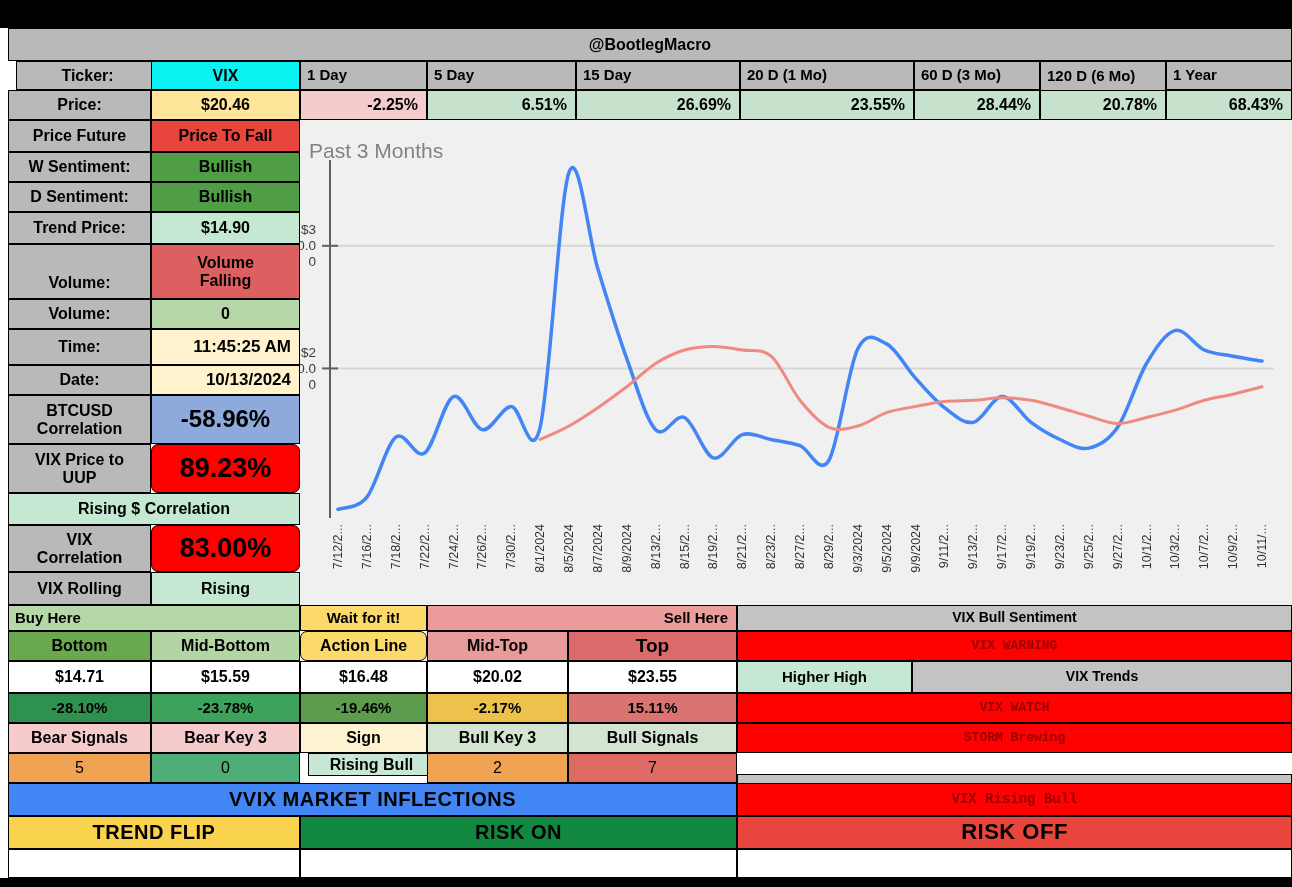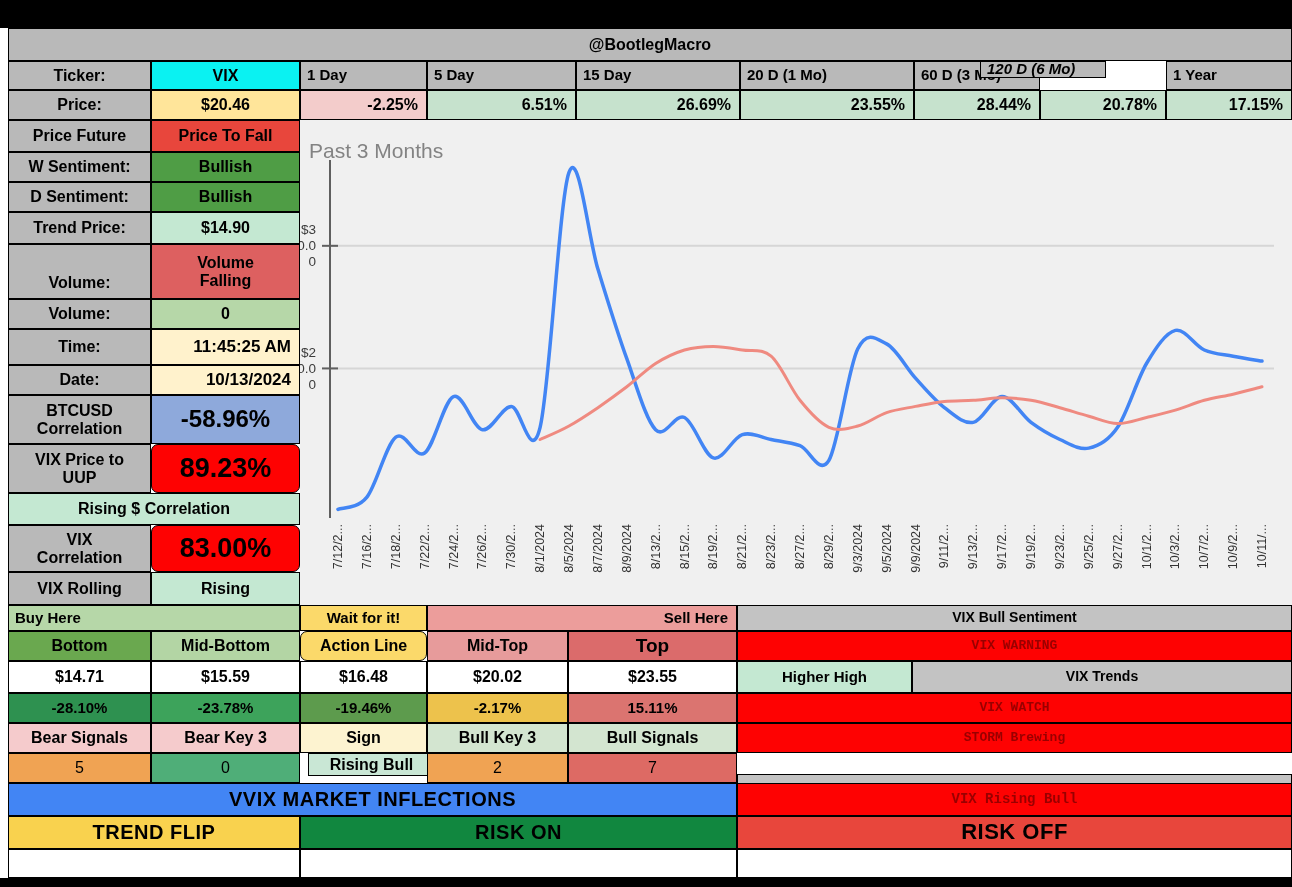--- a/index.html
+++ b/index.html
@@ -59,39 +59,39 @@
 </style>
 </head>
 <body>
 
 <div class="stage">
 
   <div class="bar" style="top:0;height:28px;"></div>
 
   <div class="cell gray" style="left:8px;top:28px;width:1284px;height:33px;font-size:16px;">@BootlegMacro</div>
 
-  <div class="cell gray sidelabel" style="left:8px;top:61px;width:143px;height:29px;">Ticker:</div>
+  <div class="cell gray sidelabel" style="left:16px;top:61px;width:143px;height:29px;">Ticker:</div>
   <div class="cell cyan" style="left:151px;top:61px;width:149px;height:29px;">VIX</div>
   <div class="cell gray la" style="left:300px;top:61px;width:127px;height:29px;">1 Day</div>
   <div class="cell gray la" style="left:427px;top:61px;width:149px;height:29px;">5 Day</div>
   <div class="cell gray la" style="left:576px;top:61px;width:164px;height:29px;">15 Day</div>
   <div class="cell gray la" style="left:740px;top:61px;width:174px;height:29px;">20 D (1 Mo)</div>
   <div class="cell gray la" style="left:914px;top:61px;width:126px;height:29px;">60 D (3 Mo)</div>
-  <div class="cell gray la" style="left:980px;top:61px;width:126px;height:17px;font-style:italic;">120 D (6 Mo)</div>
+  <div class="cell gray la" style="left:1040px;top:61px;width:126px;height:30px;">120 D (6 Mo)</div>
   <div class="cell gray la" style="left:1166px;top:61px;width:126px;height:29px;">1 Year</div>
 
   <div class="cell gray sidelabel" style="left:8px;top:90px;width:143px;height:30px;">Price:</div>
   <div class="cell lty" style="left:151px;top:90px;width:149px;height:30px;">$20.46</div>
   <div class="cell pink ra" style="left:300px;top:90px;width:127px;height:30px;font-size:16px;">-2.25%</div>
   <div class="cell ltg ra" style="left:427px;top:90px;width:149px;height:30px;font-size:16px;">6.51%</div>
   <div class="cell ltg ra" style="left:576px;top:90px;width:164px;height:30px;font-size:16px;">26.69%</div>
   <div class="cell ltg ra" style="left:740px;top:90px;width:174px;height:30px;font-size:16px;">23.55%</div>
   <div class="cell ltg ra" style="left:914px;top:90px;width:126px;height:30px;font-size:16px;">28.44%</div>
   <div class="cell ltg ra" style="left:1040px;top:90px;width:126px;height:30px;font-size:16px;">20.78%</div>
-  <div class="cell ltg ra" style="left:1166px;top:90px;width:126px;height:30px;font-size:16px;">17.15%</div>
+  <div class="cell ltg ra" style="left:1166px;top:90px;width:126px;height:30px;font-size:16px;">68.43%</div>
 
   <div class="cell gray sidelabel" style="left:8px;top:120px;width:143px;height:32px;">Price Future</div>
   <div class="cell redcell" style="left:151px;top:120px;width:149px;height:32px;">Price To Fall</div>
   <div class="cell gray sidelabel" style="left:8px;top:152px;width:143px;height:30px;">W Sentiment:</div>
   <div class="cell green" style="left:151px;top:152px;width:149px;height:30px;">Bullish</div>
   <div class="cell gray sidelabel" style="left:8px;top:182px;width:143px;height:30px;">D Sentiment:</div>
   <div class="cell green" style="left:151px;top:182px;width:149px;height:30px;">Bullish</div>
   <div class="cell gray sidelabel" style="left:8px;top:212px;width:143px;height:32px;">Trend Price:</div>
   <div class="cell teal" style="left:151px;top:212px;width:149px;height:32px;">$14.90</div>
   <div class="cell gray sidelabel" style="left:8px;top:244px;width:143px;height:55px;align-items:flex-end;padding-bottom:6px;">Volume:</div>

